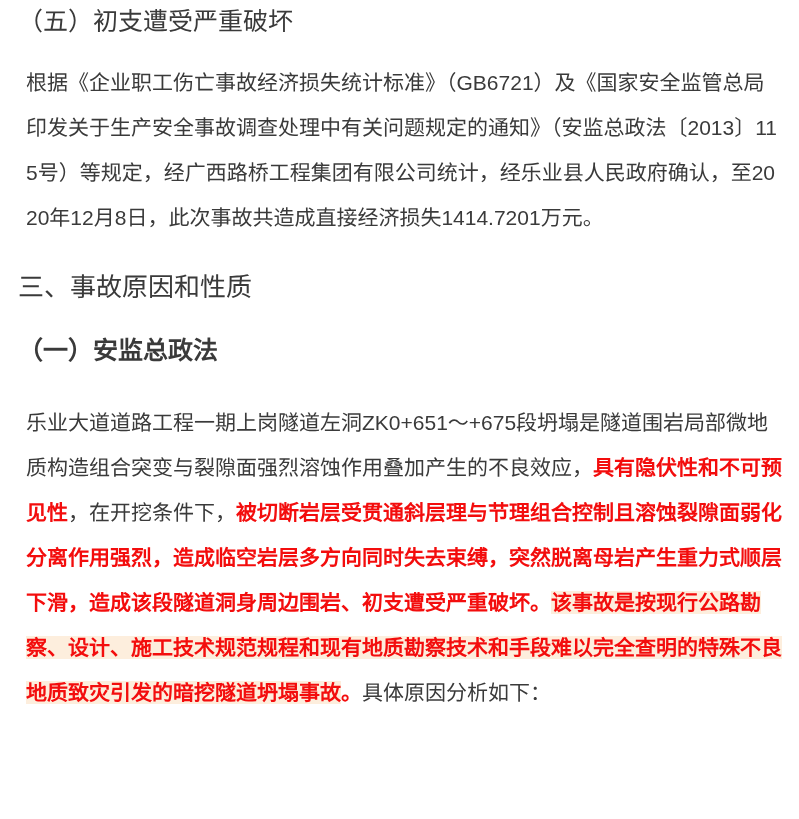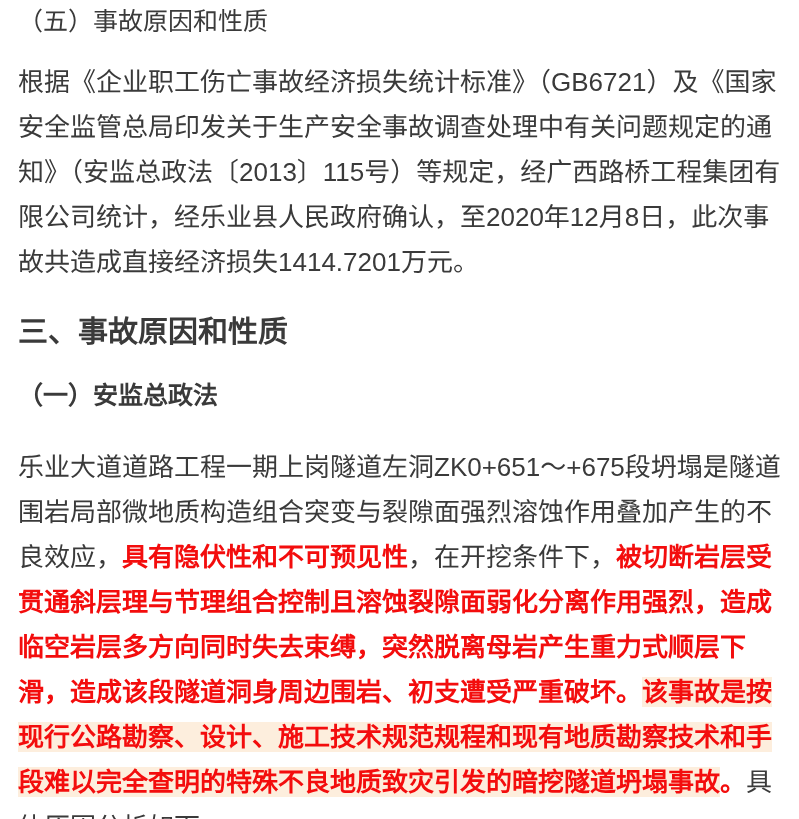--- a/index.html
+++ b/index.html
@@ -23,49 +23,49 @@
     padding:6px 15px 0 18px;
   }
   .h-regular{
     font-size:25px;
     font-weight:400;
     line-height:30px;
     margin:0 0 24px 0;
     color:var(--text);
   }
   .h-bold-lg{
-    font-size:30px;
-    font-weight:700;
+    font-size:26px;
+    font-weight:400;
     line-height:34px;
     margin:0 0 30px 0;
     color:var(--text);
   }
   .h-bold{
     font-size:25px;
     font-weight:700;
     line-height:32px;
     margin:0 0 34px 0;
     color:var(--text);
   }
   p.body-para{
-    font-size:26px;
+    font-size:21px;
     line-height:45px;
-    margin:0 0 30px 0;
+    margin:0 0 30px 8px;
     text-align:left;
     word-break:break-all;
   }
   .run-normal{color:var(--text);font-weight:400;}
   .run-red{color:var(--red);font-weight:700;}
   .run-red_highlight{color:var(--red);font-weight:700;background:var(--hl);}
 </style>
 </head>
 <body>
 
 <article class="doc">
-  <h3 class="h-regular">（五）事故原因和性质</h3>
+  <h3 class="h-regular">（五）初支遭受严重破坏</h3>
 
   <p class="body-para"><span class="run-normal">根据《企业职工伤亡事故经济损失统计标准》（GB6721）及《国家安全监管总局印发关于生产安全事故调查处理中有关问题规定的通知》（安监总政法〔2013〕115号）等规定，经广西路桥工程集团有限公司统计，经乐业县人民政府确认，至2020年12月8日，此次事故共造成直接经济损失1414.7201万元。</span></p>
 
   <h2 class="h-bold-lg">三、事故原因和性质</h2>
 
   <h3 class="h-bold">（一）安监总政法</h3>
 
   <p class="body-para"><span class="run-normal">乐业大道道路工程一期上岗隧道左洞ZK0+651～+675段坍塌是隧道围岩局部微地质构造组合突变与裂隙面强烈溶蚀作用叠加产生的不良效应，</span><span class="run-red">具有隐伏性和不可预见性</span><span class="run-normal">，在开挖条件下，</span><span class="run-red">被切断岩层受贯通斜层理与节理组合控制且溶蚀裂隙面弱化分离作用强烈，造成临空岩层多方向同时失去束缚，突然脱离母岩产生重力式顺层下滑，造成该段隧道洞身周边围岩、初支遭受严重破坏。</span><span class="run-red_highlight">该事故是按现行公路勘察、设计、施工技术规范规程和现有地质勘察技术和手段难以完全查明的特殊不良地质致灾引发的暗挖隧道坍塌事故</span><span class="run-red">。</span><span class="run-normal">具体原因分析如下：</span></p>
 </article>
 

